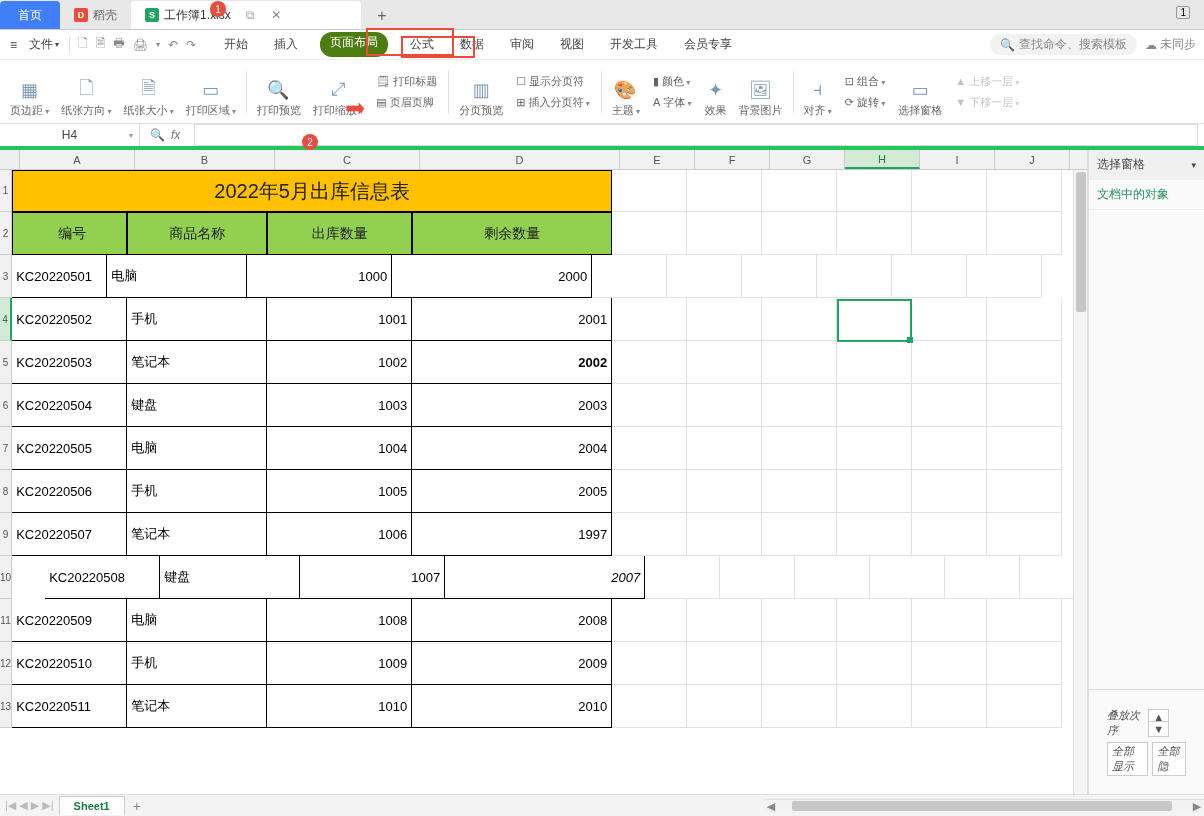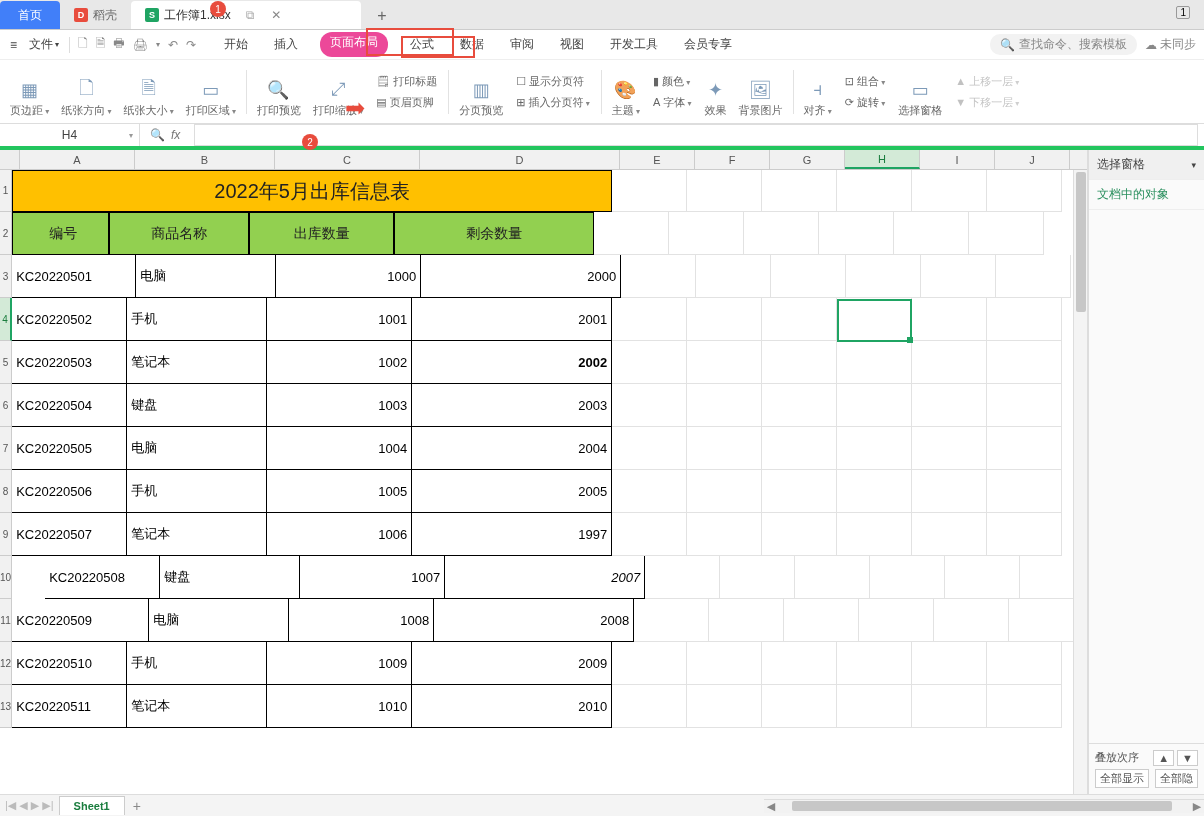--- a/index.html
+++ b/index.html
@@ -56,21 +56,21 @@
     border-bottom: 1px solid #eee;
     padding-left: 4px;
   }
   .menu-file { display: flex; align-items: center; padding: 0 6px; cursor: pointer; color: #444;}
   .menu-divider { height: 16px; width: 1px; background: #ddd; margin: 0 4px; }
   .menu-qat { display: flex; gap: 8px; align-items: center; padding: 0 4px; color:#888;}
   .menu-qat span { cursor: pointer; }
   .menu-tabs { display: flex; margin-left: 20px; gap: 18px; }
   .menu-tab { color: #444; cursor: pointer; padding: 4px 4px; }
   .menu-tab.highlighted {
-    background: #ec4899;
+    background: #4d7c0f;
     color: #fff;
     border-radius: 12px;
     padding: 2px 10px;
   }
   .menu-red-box {
     position: absolute;
     border: 2px solid #e84c3d;
     pointer-events: none;
     z-index: 10;
   }
@@ -212,24 +212,25 @@
     background: #f0f0f0;
   }
   .right-panel-sub {
     padding: 6px 8px;
     color: #2a8f5e;
     font-size: 12px;
     border-bottom: 1px solid #eee;
   }
   .right-panel-body { flex: 1; }
   .right-panel-footer {
-    padding: 4px;
+    padding: 16px;
     border-top: 1px solid #ddd;
     font-size: 11px;
     color: #555;
+    font-style: italic;
   }
   .right-panel-footer-row { display: flex; align-items: center; gap: 4px; padding: 2px; justify-content: space-between;}
   .small-btn { border:1px solid #ccc; padding: 1px 4px; background:#fff; cursor:pointer; font-size: 11px;}
 
   
   .col-headers {
     display: flex;
     height: 20px;
     background: #f1f1f1;
     border-bottom: 1px solid #ccc;
@@ -557,33 +558,33 @@
         <div class="row first">
             <div class="cell title-cell" style="width: 600px;">2022年5月出库信息表</div>
             <div class="cell" style="width: 75px;"></div>
             <div class="cell" style="width: 75px;"></div>
             <div class="cell" style="width: 75px;"></div>
             <div class="cell" style="width: 75px;"></div>
             <div class="cell" style="width: 75px;"></div>
             <div class="cell" style="width: 75px;"></div>
           </div>
           <div class="row">
-            <div class="cell header-cell" style="width: 97px; padding-left: 9px;">编号</div>
+            <div class="cell header-cell" style="width: 115px; padding-left: 9px;">编号</div>
             <div class="cell header-cell" style="width: 140px;">商品名称</div>
             <div class="cell header-cell" style="width: 145px;">出库数量</div>
             <div class="cell header-cell" style="width: 200px;">剩余数量</div>
             <div class="cell" style="width: 75px;"></div>
             <div class="cell" style="width: 75px;"></div>
             <div class="cell" style="width: 75px;"></div>
             <div class="cell" style="width: 75px;"></div>
             <div class="cell" style="width: 75px;"></div>
             <div class="cell" style="width: 75px;"></div>
           </div>
           <div class="row">
-            <div class="cell data-cell txt-cell" style="width: 124px;">KC20220501</div>
+            <div class="cell data-cell txt-cell" style="width: 95px;">KC20220501</div>
             <div class="cell data-cell txt-cell" style="width: 140px;">电脑</div>
             <div class="cell data-cell num-cell" style="width: 145px;">1000</div>
             <div class="cell data-cell num-cell" style="width: 200px;">2000</div>
             <div class="cell" style="width: 75px;"></div>
             <div class="cell" style="width: 75px;"></div>
             <div class="cell" style="width: 75px;"></div>
             <div class="cell" style="width: 75px;"></div>
             <div class="cell" style="width: 75px;"></div>
             <div class="cell" style="width: 75px;"></div>
           </div>
@@ -665,21 +666,21 @@
             <div class="cell data-cell num-cell" style="width: 145px;">1007</div>
             <div class="cell data-cell num-cell" style="width: 200px; font-style: italic;">2007</div>
             <div class="cell" style="width: 75px;"></div>
             <div class="cell" style="width: 75px;"></div>
             <div class="cell" style="width: 75px;"></div>
             <div class="cell" style="width: 75px;"></div>
             <div class="cell" style="width: 75px;"></div>
             <div class="cell" style="width: 75px;"></div>
           </div>
           <div class="row">
-            <div class="cell data-cell txt-cell" style="width: 137px;">KC20220509</div>
+            <div class="cell data-cell txt-cell" style="width: 115px;">KC20220509</div>
             <div class="cell data-cell txt-cell" style="width: 140px;">电脑</div>
             <div class="cell data-cell num-cell" style="width: 145px;">1008</div>
             <div class="cell data-cell num-cell" style="width: 200px;">2008</div>
             <div class="cell" style="width: 75px;"></div>
             <div class="cell" style="width: 75px;"></div>
             <div class="cell" style="width: 75px;"></div>
             <div class="cell" style="width: 75px;"></div>
             <div class="cell" style="width: 75px;"></div>
             <div class="cell" style="width: 75px;"></div>
           </div>

